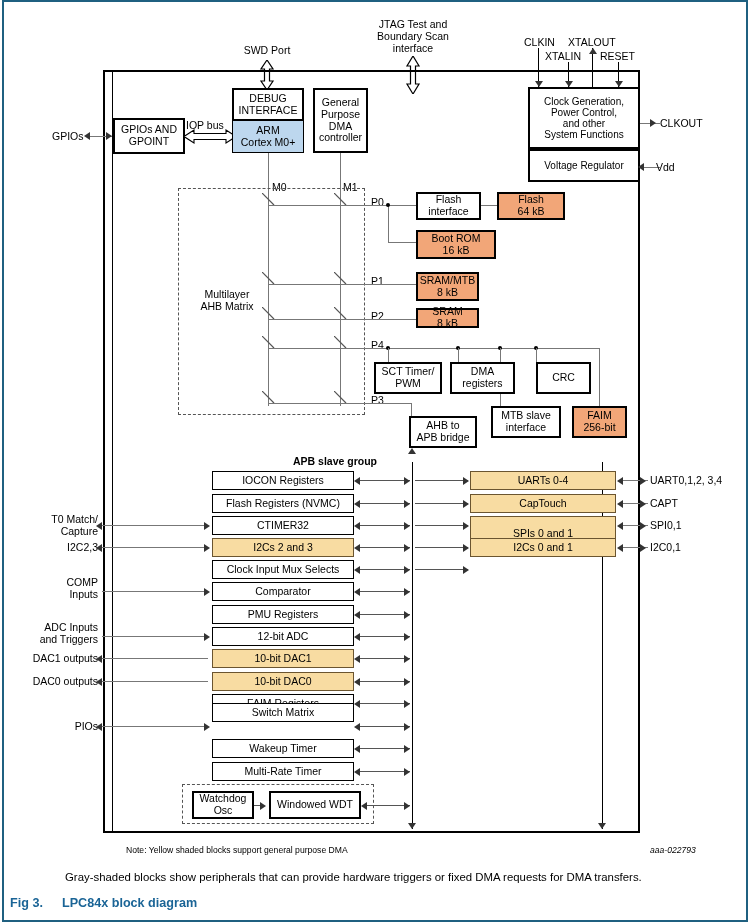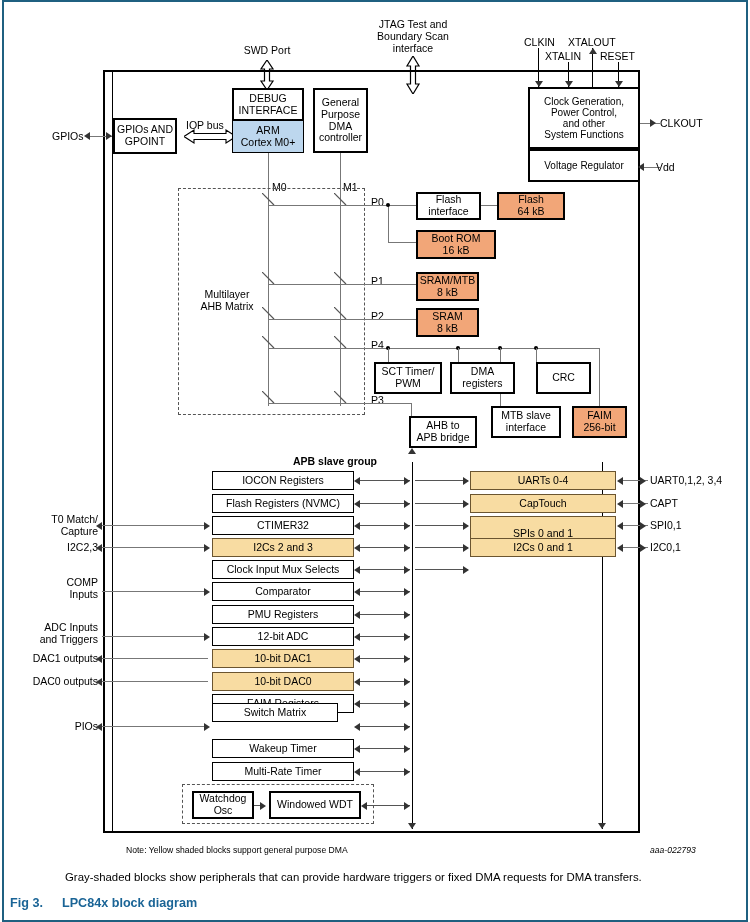--- a/index.html
+++ b/index.html
@@ -136,21 +136,21 @@
   <div class="ln v blk" style="left:618px;top:62px;height:25px;"></div>
   <div class="ar d" style="left:614.5px;top:81px;"></div>
 
   <div class="chip"></div>
 
   <div class="lbl" style="left:52px;top:130px;">GPIOs</div>
   <div class="ln h thin" style="left:88px;top:136px;width:24px;"></div>
   <div class="ar l" style="left:84px;top:132px;"></div>
   <div class="ar r" style="left:106px;top:132px;"></div>
 
-  <div class="box thick" style="left:113px;top:118px;width:64px;height:36px;">GPIOs AND
+  <div class="box thick" style="left:113px;top:118px;width:72px;height:36px;">GPIOs AND
 GPOINT</div>
 
   <div class="lbl" style="left:186px;top:119px;">IOP bus</div>
   <div class="hollow-h" style="left:184px;top:128px;">
     <svg width="52" height="17" viewBox="0 0 52 17">
       <polygon points="0,8.5 10,2 10,5.5 42,5.5 42,2 52,8.5 42,15 42,11.5 10,11.5 10,15" fill="#fff" stroke="#000" stroke-width="1.1"></polygon>
     </svg>
   </div>
 
   <div class="box thick" style="left:232px;top:88px;width:72px;height:33px;">DEBUG
@@ -258,21 +258,21 @@
   <div class="box thick" style="left:416px;top:192px;width:65px;height:28px;">Flash
 interface</div>
   <div class="box orange" style="left:497px;top:192px;width:68px;height:28px;">Flash
 64 kB</div>
   <div class="ln h thin" style="left:481px;top:205px;width:16px;"></div>
 
   <div class="box orange" style="left:416px;top:230px;width:80px;height:29px;">Boot  ROM
 16 kB</div>
   <div class="box orange" style="left:416px;top:272px;width:63px;height:29px;">SRAM/MTB
 8 kB</div>
-  <div class="box orange" style="left:416px;top:308px;width:63px;height:29px;">SRAM
+  <div class="box orange" style="left:416px;top:308px;width:63px;height:20px;">SRAM
 8 kB</div>
 
   <div class="dot" style="left:386px;top:346px;"></div>
   <div class="dot" style="left:456px;top:346px;"></div>
   <div class="dot" style="left:498px;top:346px;"></div>
   <div class="dot" style="left:534px;top:346px;"></div>
 
   <div class="ln v thin" style="left:388px;top:348px;height:14px;"></div>
   <div class="ln v thin" style="left:458px;top:348px;height:14px;"></div>
   <div class="ln v thin" style="left:500px;top:348px;height:60px;"></div>
@@ -307,21 +307,21 @@
   <div class="box" style="left:212px;top:494px;width:142px;height:19px;">Flash Registers (NVMC)</div>
   <div class="box" style="left:212px;top:516px;width:142px;height:19px;">CTIMER32</div>
   <div class="box yellow" style="left:212px;top:538px;width:142px;height:19px;">I2Cs 2 and 3</div>
   <div class="box" style="left:212px;top:560px;width:142px;height:19px;">Clock Input Mux Selects</div>
   <div class="box" style="left:212px;top:582px;width:142px;height:19px;">Comparator</div>
   <div class="box" style="left:212px;top:605px;width:142px;height:19px;">PMU Registers</div>
   <div class="box" style="left:212px;top:627px;width:142px;height:19px;">12-bit ADC</div>
   <div class="box yellow" style="left:212px;top:649px;width:142px;height:19px;">10-bit DAC1</div>
   <div class="box yellow" style="left:212px;top:672px;width:142px;height:19px;">10-bit DAC0</div>
   <div class="box" style="left:212px;top:694px;width:142px;height:19px;">FAIM Registers</div>
-  <div class="box" style="left:212px;top:703px;width:126px;height:19px;">Switch Matrix</div>
+  <div class="box" style="left:212px;top:703px;width:142px;height:19px;">Switch Matrix</div>
   <div class="box" style="left:212px;top:739px;width:142px;height:19px;">Wakeup Timer</div>
   <div class="box" style="left:212px;top:762px;width:142px;height:19px;">Multi-Rate Timer</div>
 
   <div class="ln h" style="left:356px;top:480px;width:54px;"></div>
   <div class="ar l" style="left:354px;top:476.5px;"></div>
   <div class="ar r" style="left:404px;top:476.5px;"></div>
 
   <div class="ln h" style="left:356px;top:503px;width:54px;"></div>
   <div class="ar l" style="left:354px;top:499.5px;"></div>
   <div class="ar r" style="left:404px;top:499.5px;"></div>

